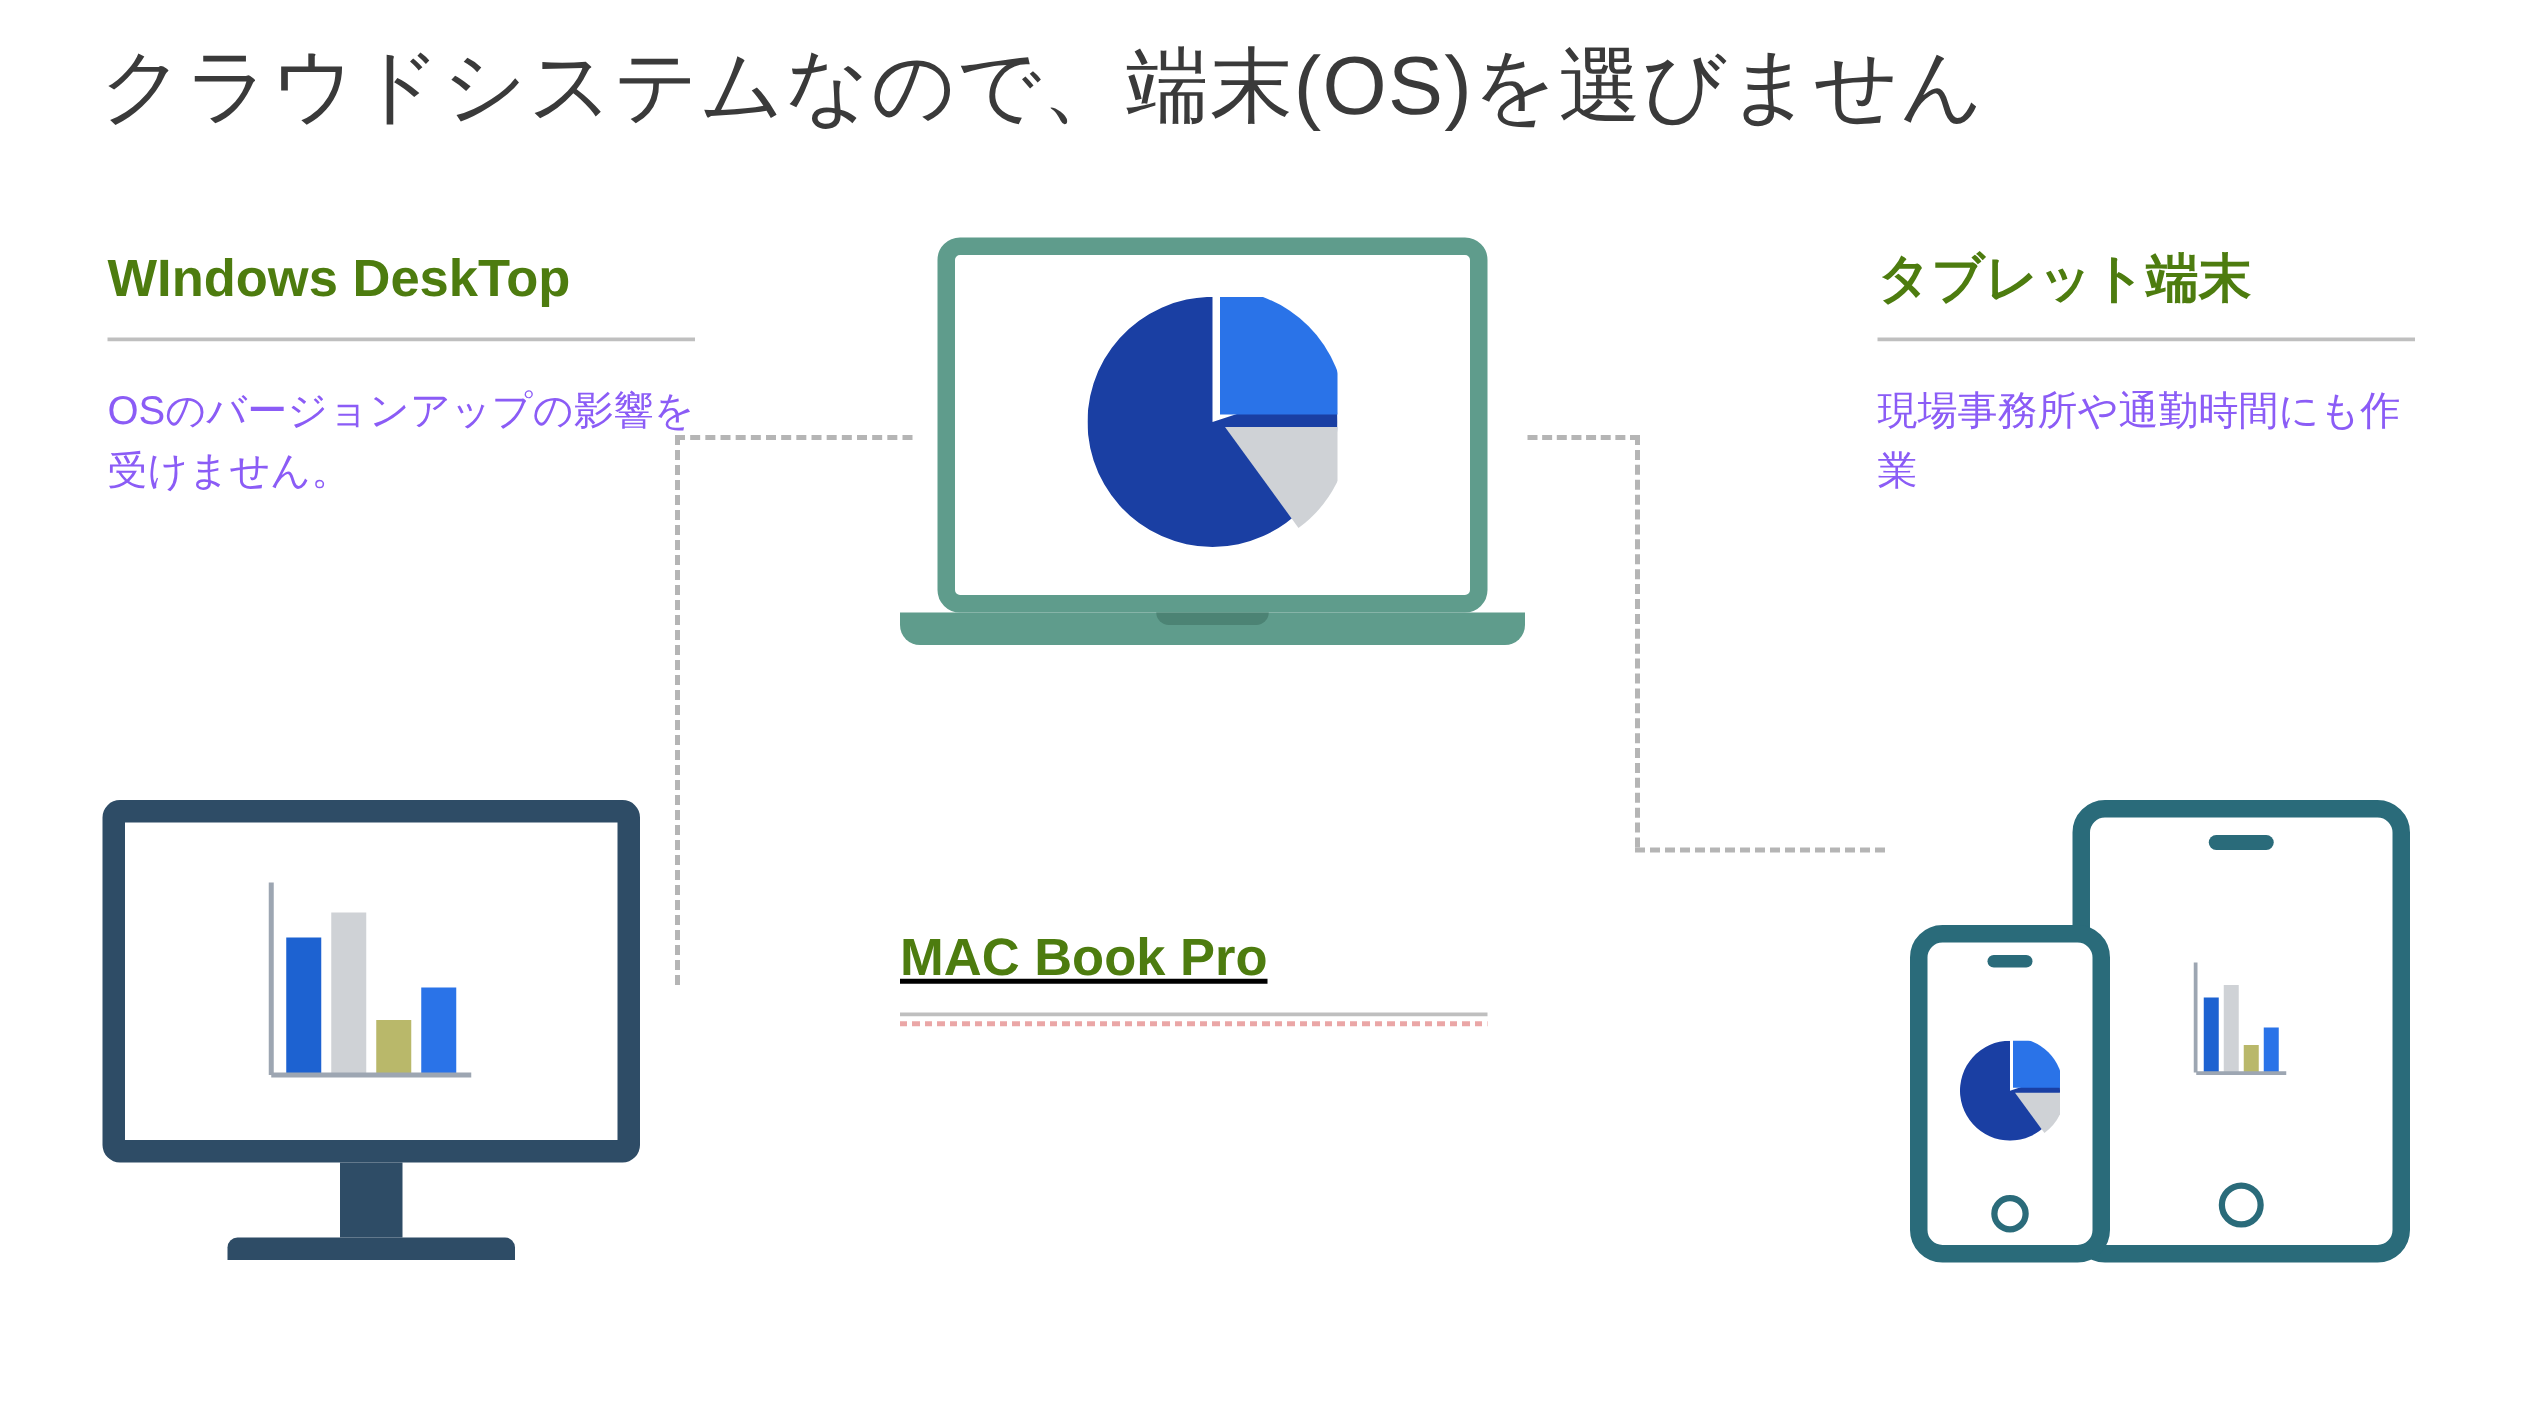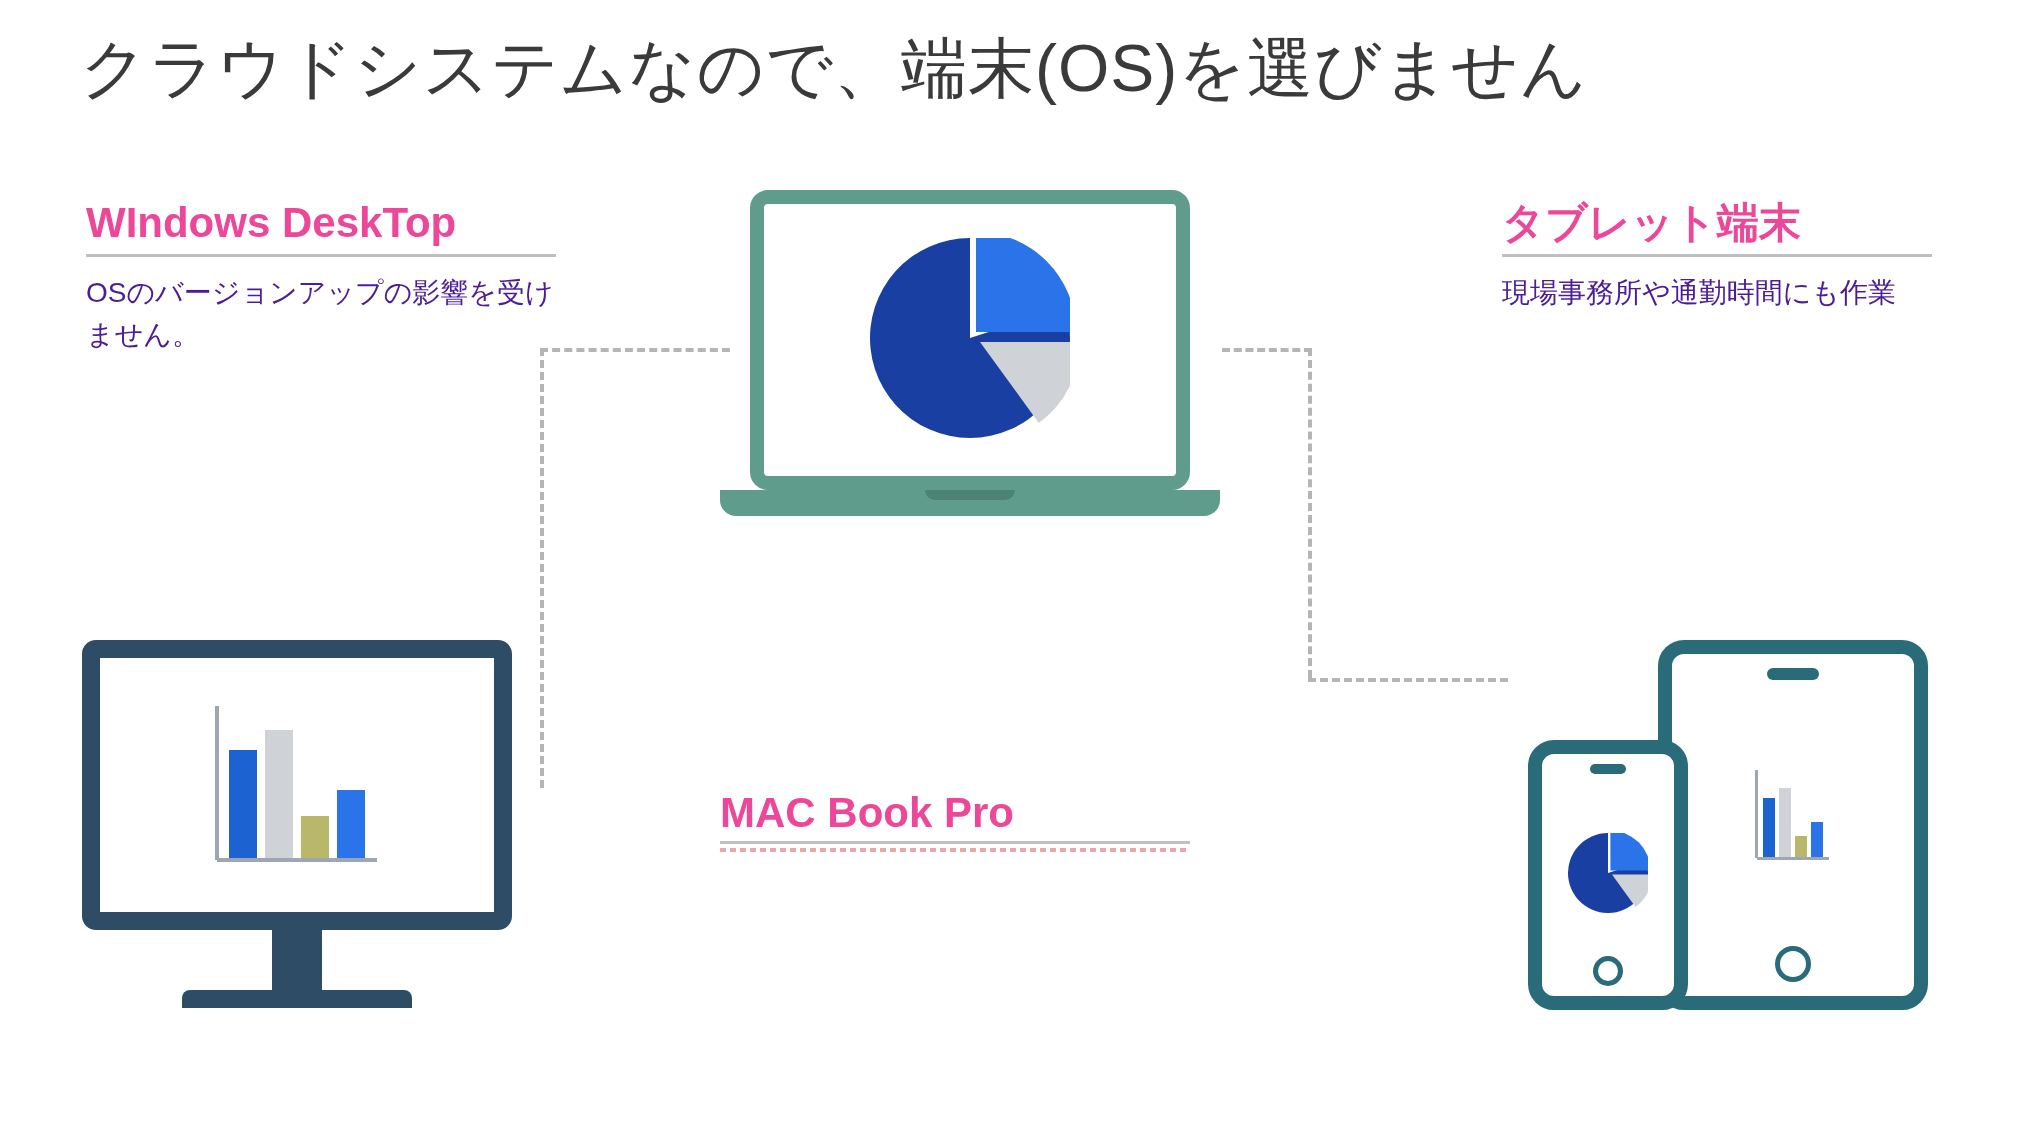--- a/index.html
+++ b/index.html
@@ -17,24 +17,24 @@
     left: 80px;
     top: 24px;
     font-size: 66px;
     font-weight: 400;
     color: #3a3a3a;
     letter-spacing: 1px;
   }
   .section-heading {
     font-size: 42px;
     font-weight: 700;
-    color: #ec4899;
+    color: #4d7c0f;
     border-bottom: 3px solid #bfbfbf;
-    padding-bottom: 8px;
-    margin-bottom: 15px;
+    padding-bottom: 24px;
+    margin-bottom: 31px;
     line-height: 1.1;
   }
   .section-heading.red-underline {
     border-bottom: none;
     position: relative;
   }
   .section-heading.red-underline::after{
     content:"";
     position:absolute;
     left:0;right:0;bottom:-8px;
@@ -43,29 +43,29 @@
     opacity:.45;
   }
   .section-heading.red-underline::before{
     content:"";
     position:absolute;
     left:0;right:0;bottom:0px;
     height:3px;
     background:#bfbfbf;
   }
   .section-desc {
-    font-size: 28px;
-    color: #4c1d95;
+    font-size: 32px;
+    color: #8b5cf6;
     line-height: 1.5;
   }
   .section {
     position: absolute;
   }
   #sec-windows { left: 86px;  top: 200px; width: 470px; }
-  #sec-mac     { left: 720px; top: 790px; width: 470px; }
+  #sec-mac     { left: 720px; top: 743px; width: 470px; text-decoration: underline; }
   #sec-tablet  { right: 86px; top: 200px; width: 430px; text-align: left; }
   #sec-tablet .section-heading { border-bottom: 3px solid #bfbfbf; }
 
   
   .laptop {
     position: absolute;
     left: 720px; top: 190px;
     width: 500px;
   }
   .laptop-screen {

